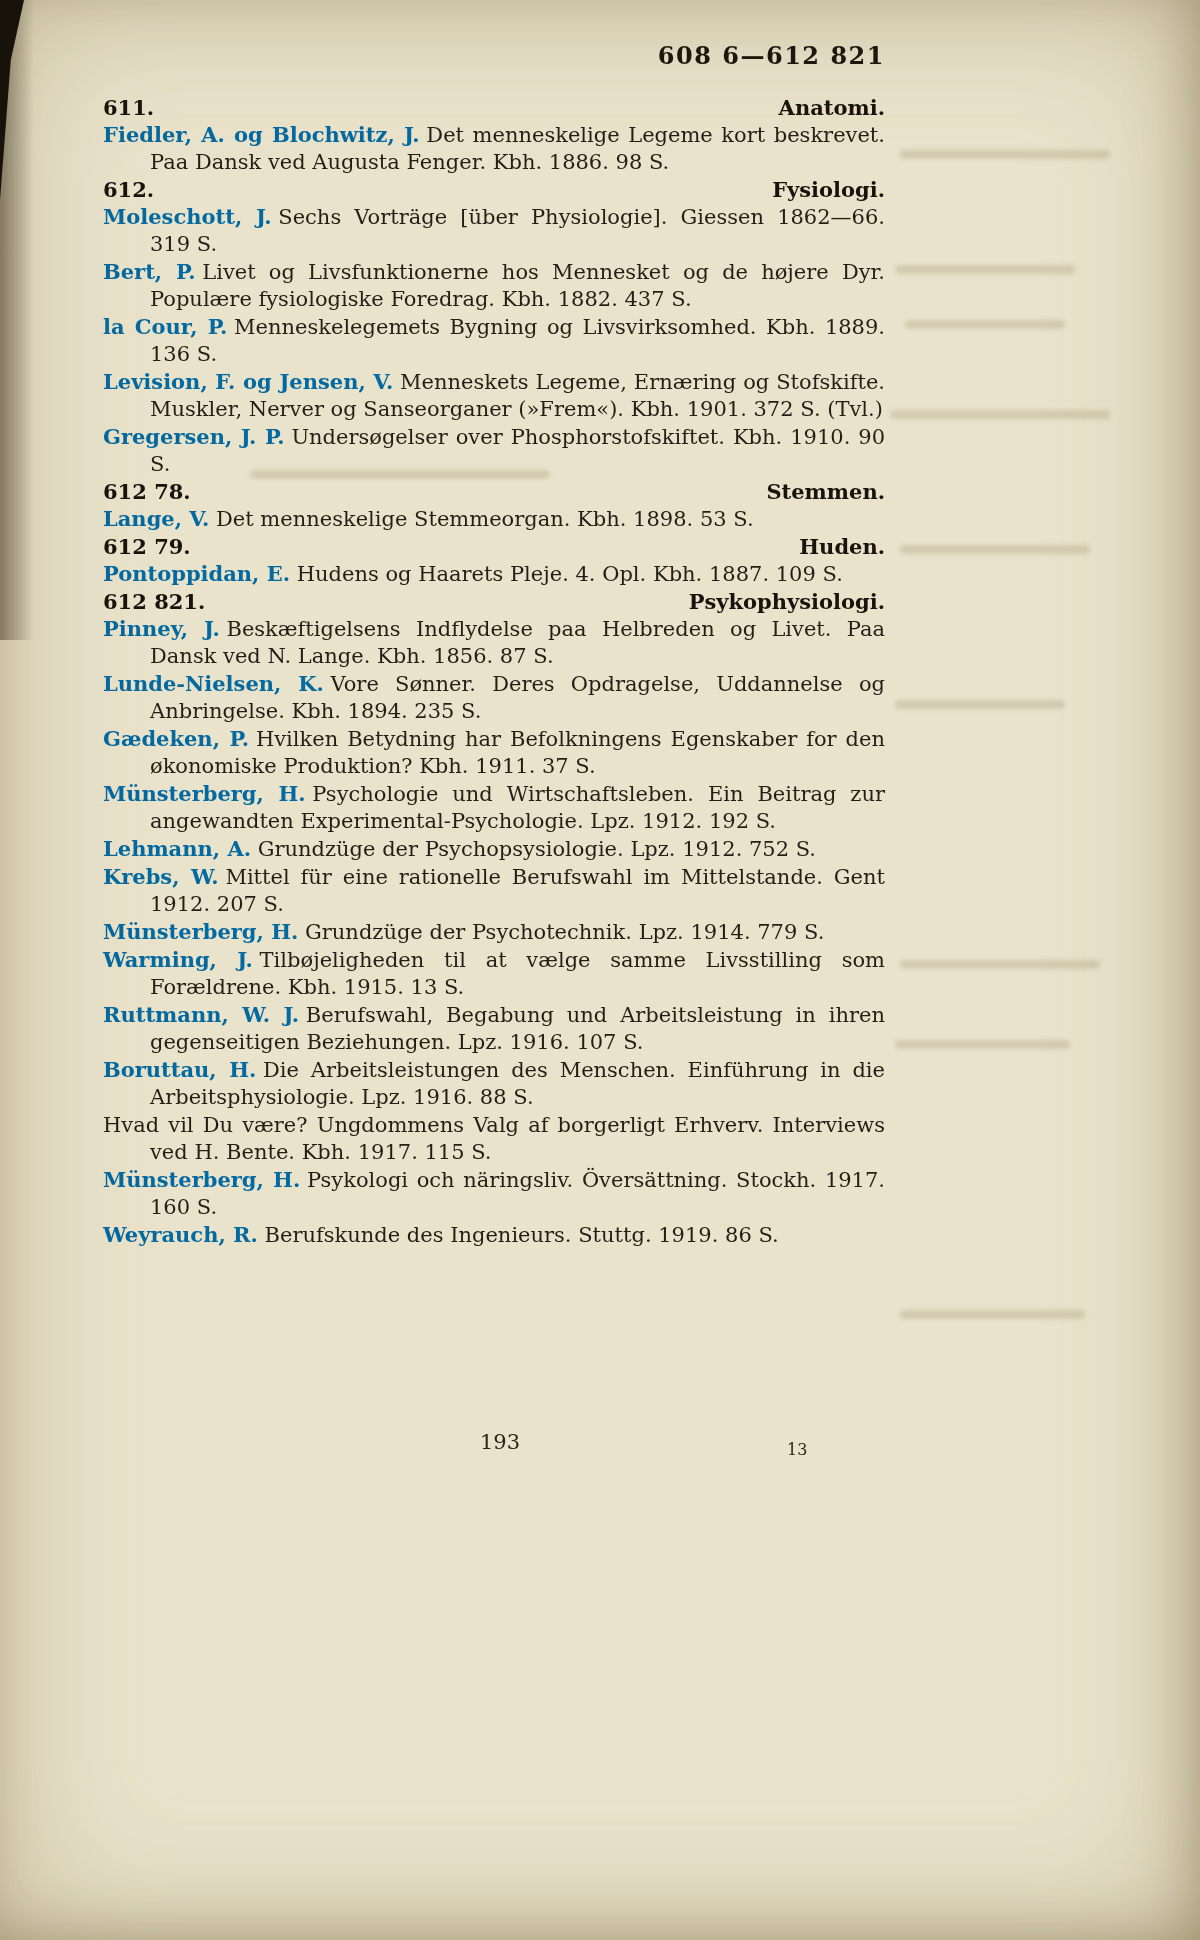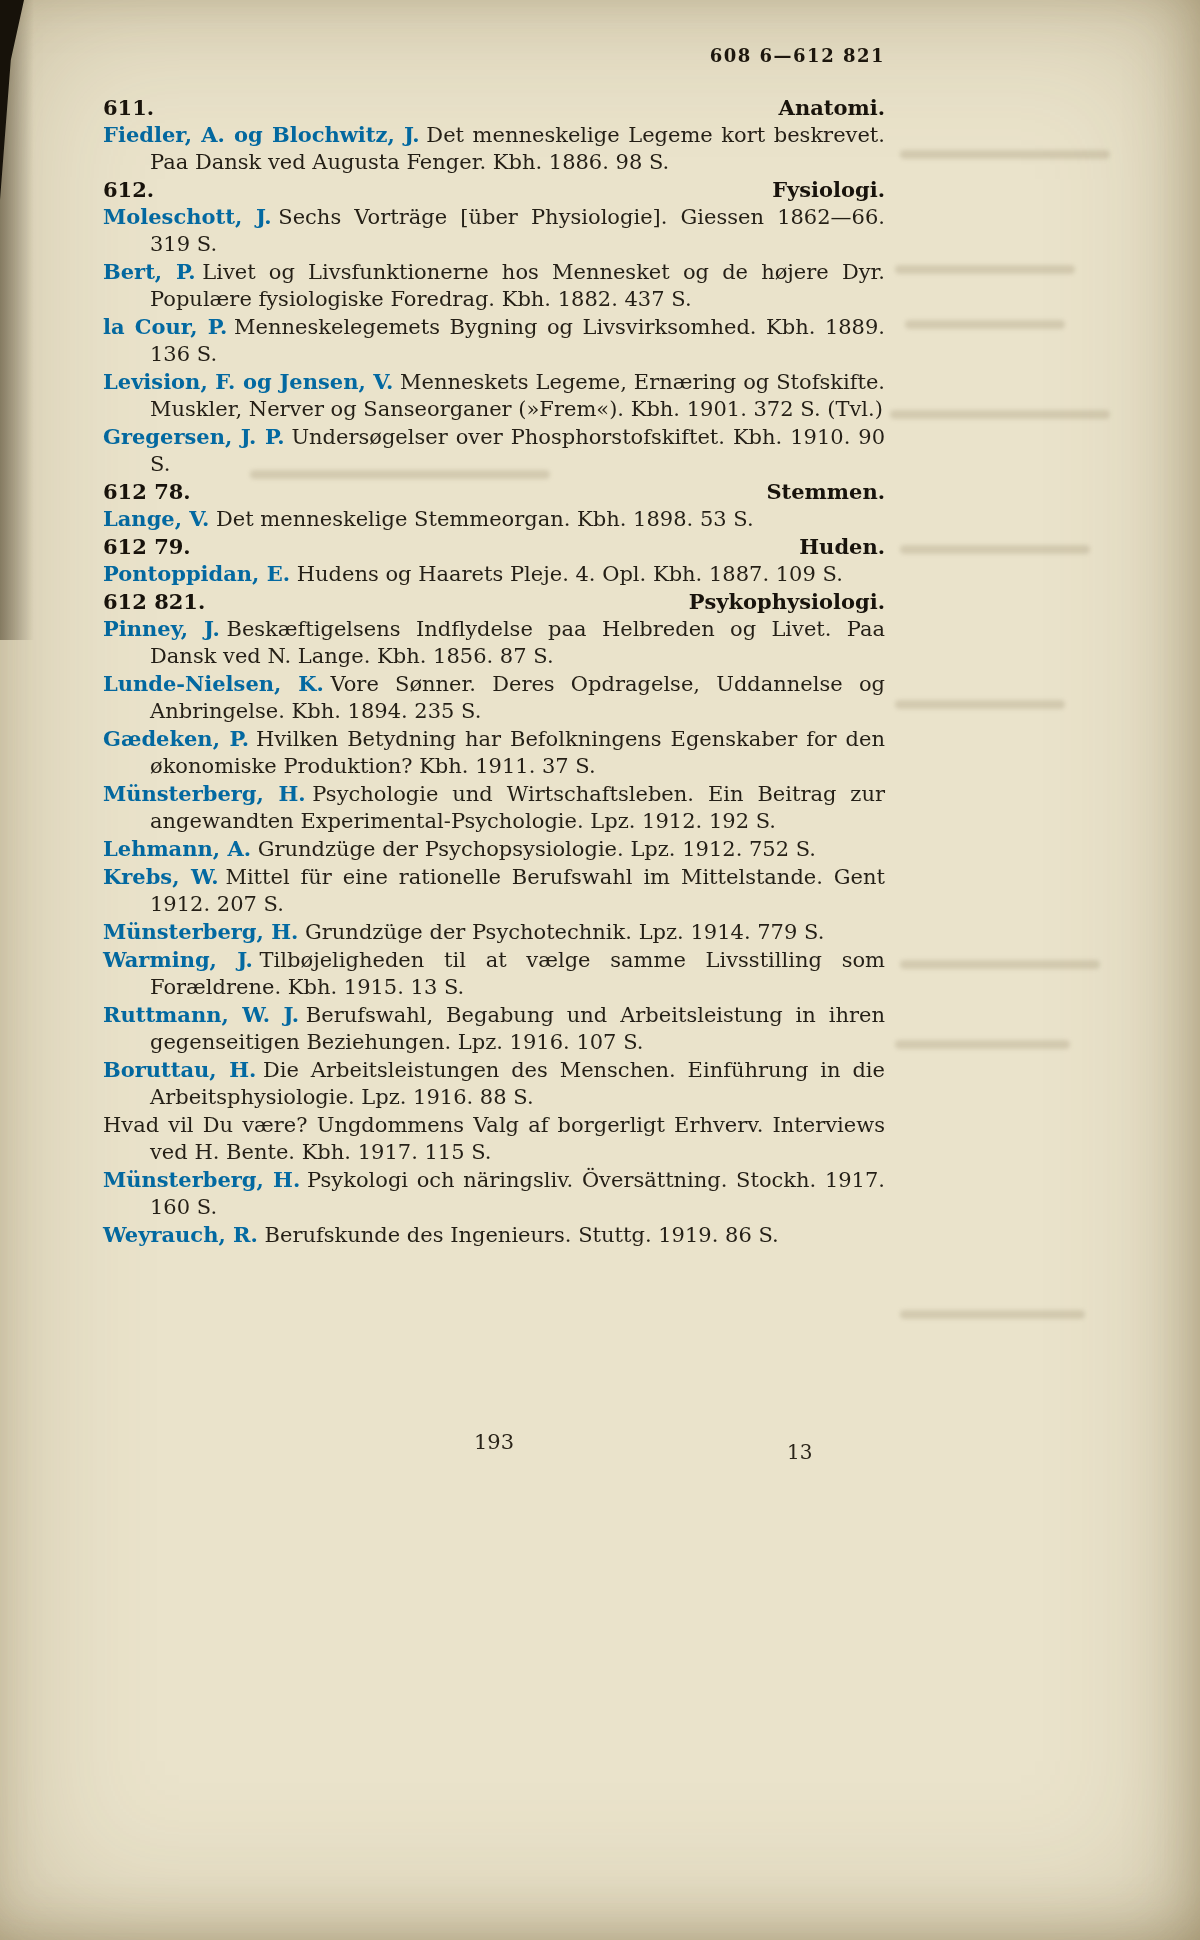--- a/index.html
+++ b/index.html
@@ -28,38 +28,38 @@
     position:absolute; left:0; top:0; width:34px; height:640px;
     background:linear-gradient(to right, rgba(30,22,8,.45), rgba(30,22,8,0));
     z-index:4;
   }
 
   .content {
     position:absolute; left:103px; top:42px; width:782px;
     color:#241f16; font-size:21px; line-height:27px; z-index:3;
   }
   .header {
-    text-align:right; font-weight:bold; font-size:18px;
+    text-align:right; font-weight:bold; font-size:24px;
     letter-spacing:1.5px; margin-bottom:25px; color:#18130c;
   }
   .sect {
     display:flex; justify-content:space-between;
     font-weight:bold; color:#18130c;
   }
   .entry { text-align:justify; padding-left:47px; text-indent:-47px; }
   .author { font-weight:bold; color:#0369a1; margin-right:.32em; }
   .author:empty { margin-right:0; }
 
   .page-number {
-    position:absolute; top:1430px; left:103px; width:782px;
+    position:absolute; top:1430px; left:109px; width:782px;
     text-align:center; font-size:21px; color:#2a2419; z-index:3;
   }
   .signature {
     position:absolute; top:1440px; left:787px;
-    font-size:20px; color:#2a2419; z-index:3;text-align:center;
+    font-size:16px; color:#2a2419; z-index:3;text-align:center;
   }
 
   
   .smudge {
     position:absolute; height:9px; border-radius:5px;
     background:rgba(120,104,72,.20); filter:blur(2px);
     pointer-events:none; z-index:1;
   }
 </style>
 </head>

